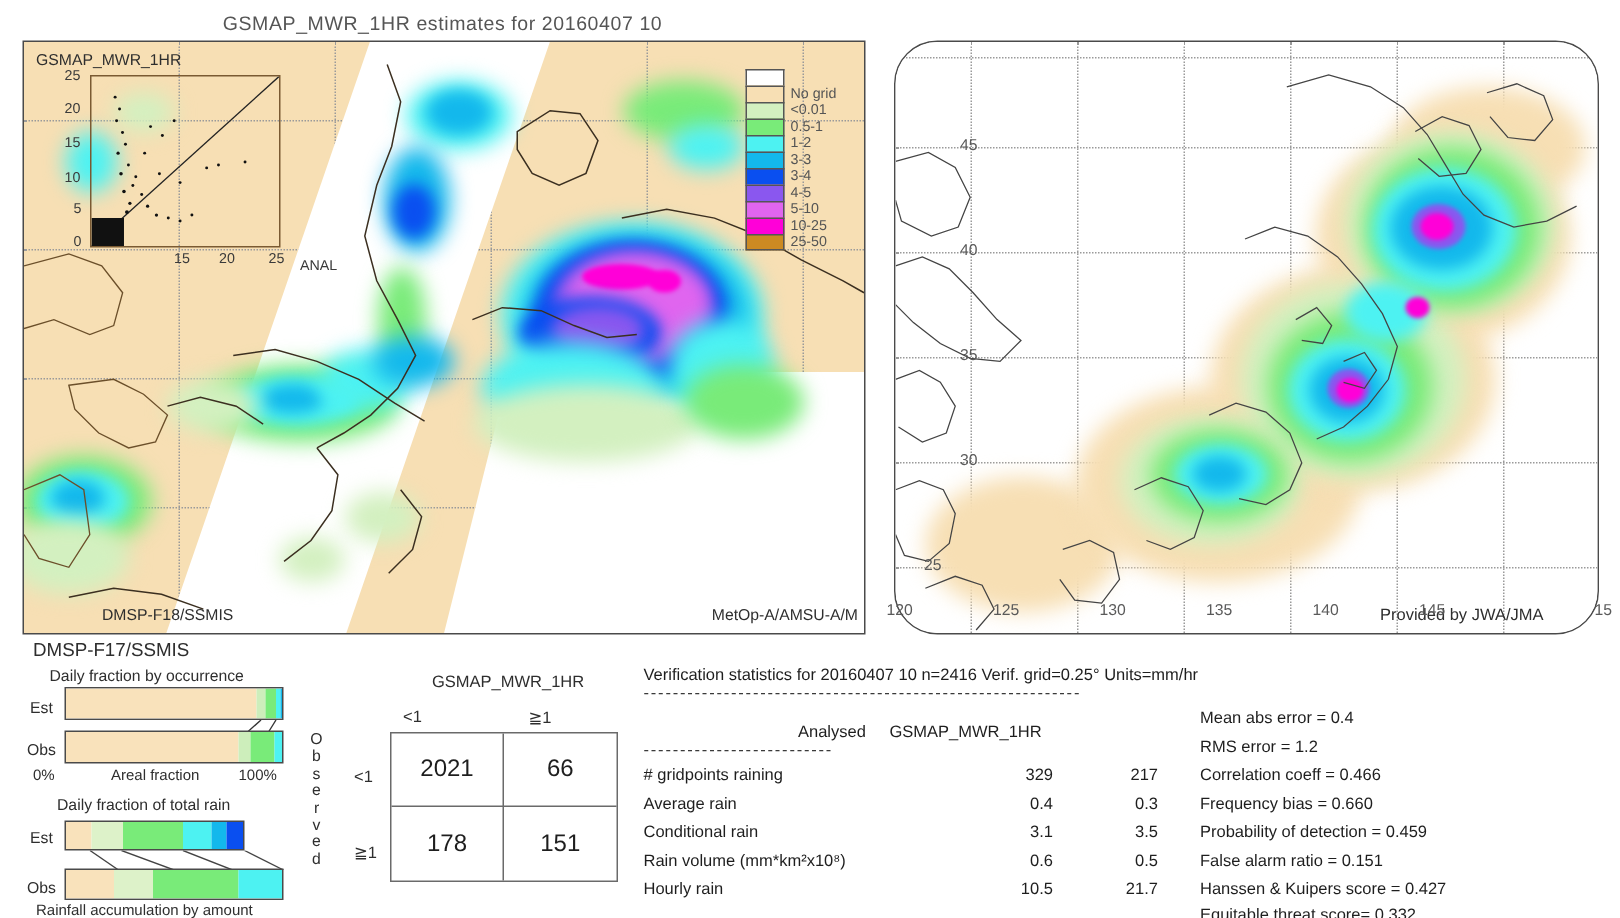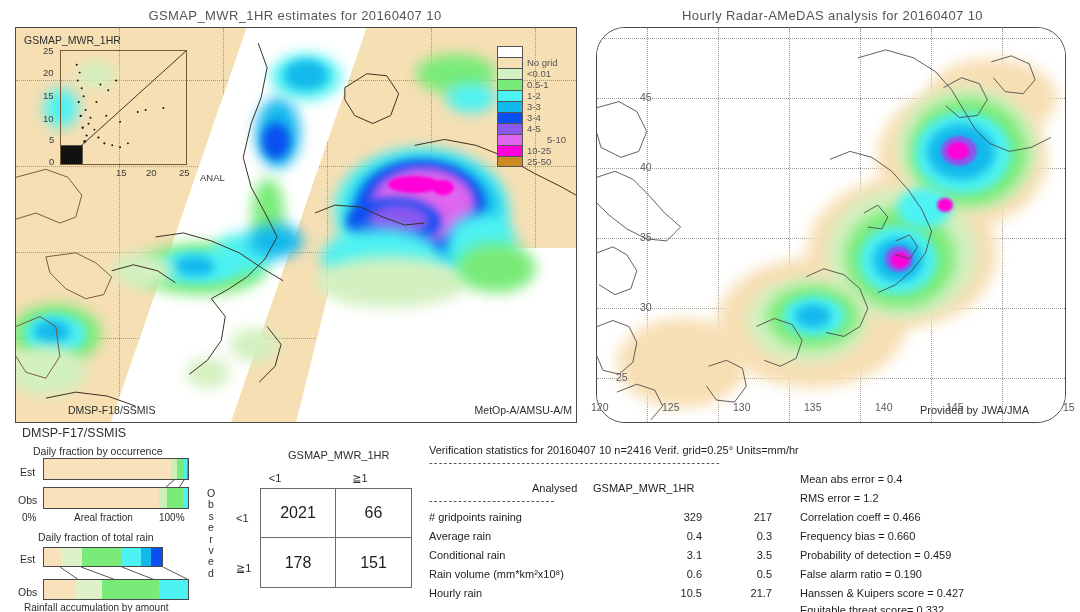--- a/index.html
+++ b/index.html
@@ -235,26 +235,25 @@
     <div class="cbar-sw" style="top:99px;  height:11px; background:#ff00d8;"></div>
     <div class="cbar-sw" style="top:110px; height:11px; background:#cc8a22; border-bottom:1px solid #555;"></div>
 
     <div class="cbar-lab" style="top:11px;">No grid</div>
     <div class="cbar-lab" style="top:22px;">&lt;0.01</div>
     <div class="cbar-lab" style="top:33px;">0.5-1</div>
     <div class="cbar-lab" style="top:44px;">1-2</div>
     <div class="cbar-lab" style="top:55px;">3-3</div>
     <div class="cbar-lab" style="top:66px;">3-4</div>
     <div class="cbar-lab" style="top:77px;">4-5</div>
-    <div class="cbar-lab" style="top:88px;margin-left:20px;">5-10</div>
+    <div class="cbar-lab" style="top:88px;">5-10</div>
     <div class="cbar-lab" style="top:99px;">10-25</div>
     <div class="cbar-lab" style="top:110px;">25-50</div>
   </div>
 
-  <div class="ttl" style="left:590px; top:8px; width:485px;">Hourly Radar-AMeDAS analysis for 20160407 10</div>
 
   <div class="panel" style="left:596px; top:27px; width:470px; height:396px;border-radius:29px;">
     <div class="panel-inner">
       <div class="ocean-right"></div>
 
       <div class="gridline-v" style="left:50px;"></div>
       <div class="gridline-v" style="left:121px;"></div>
       <div class="gridline-v" style="left:192px;"></div>
       <div class="gridline-v" style="left:263px;"></div>
       <div class="gridline-v" style="left:334px;"></div>
@@ -433,17 +432,17 @@
 
   <div class="st" style="left:429px; top:587px;">Hourly rain</div>
   <div class="st-num" style="left:655px; top:587px; width:47px;">10.5</div>
   <div class="st-num" style="left:725px; top:587px; width:47px;">21.7</div>
 
   <div class="st" style="left:800px; top:473px;">Mean abs error = 0.4</div>
   <div class="st" style="left:800px; top:492px;">RMS error = 1.2</div>
   <div class="st" style="left:800px; top:511px;">Correlation coeff = 0.466</div>
   <div class="st" style="left:800px; top:530px;">Frequency bias = 0.660</div>
   <div class="st" style="left:800px; top:549px;">Probability of detection = 0.459</div>
-  <div class="st" style="left:800px; top:568px;">False alarm ratio = 0.190</div>
+  <div class="st" style="left:800px; top:568px;">False alarm ratio = 0.151</div>
   <div class="st" style="left:800px; top:587px;">Hanssen &amp; Kuipers score = 0.427</div>
   <div class="st" style="left:800px; top:604px;">Equitable threat score= 0.332</div>
 
 </div>
 
 </body></html>

